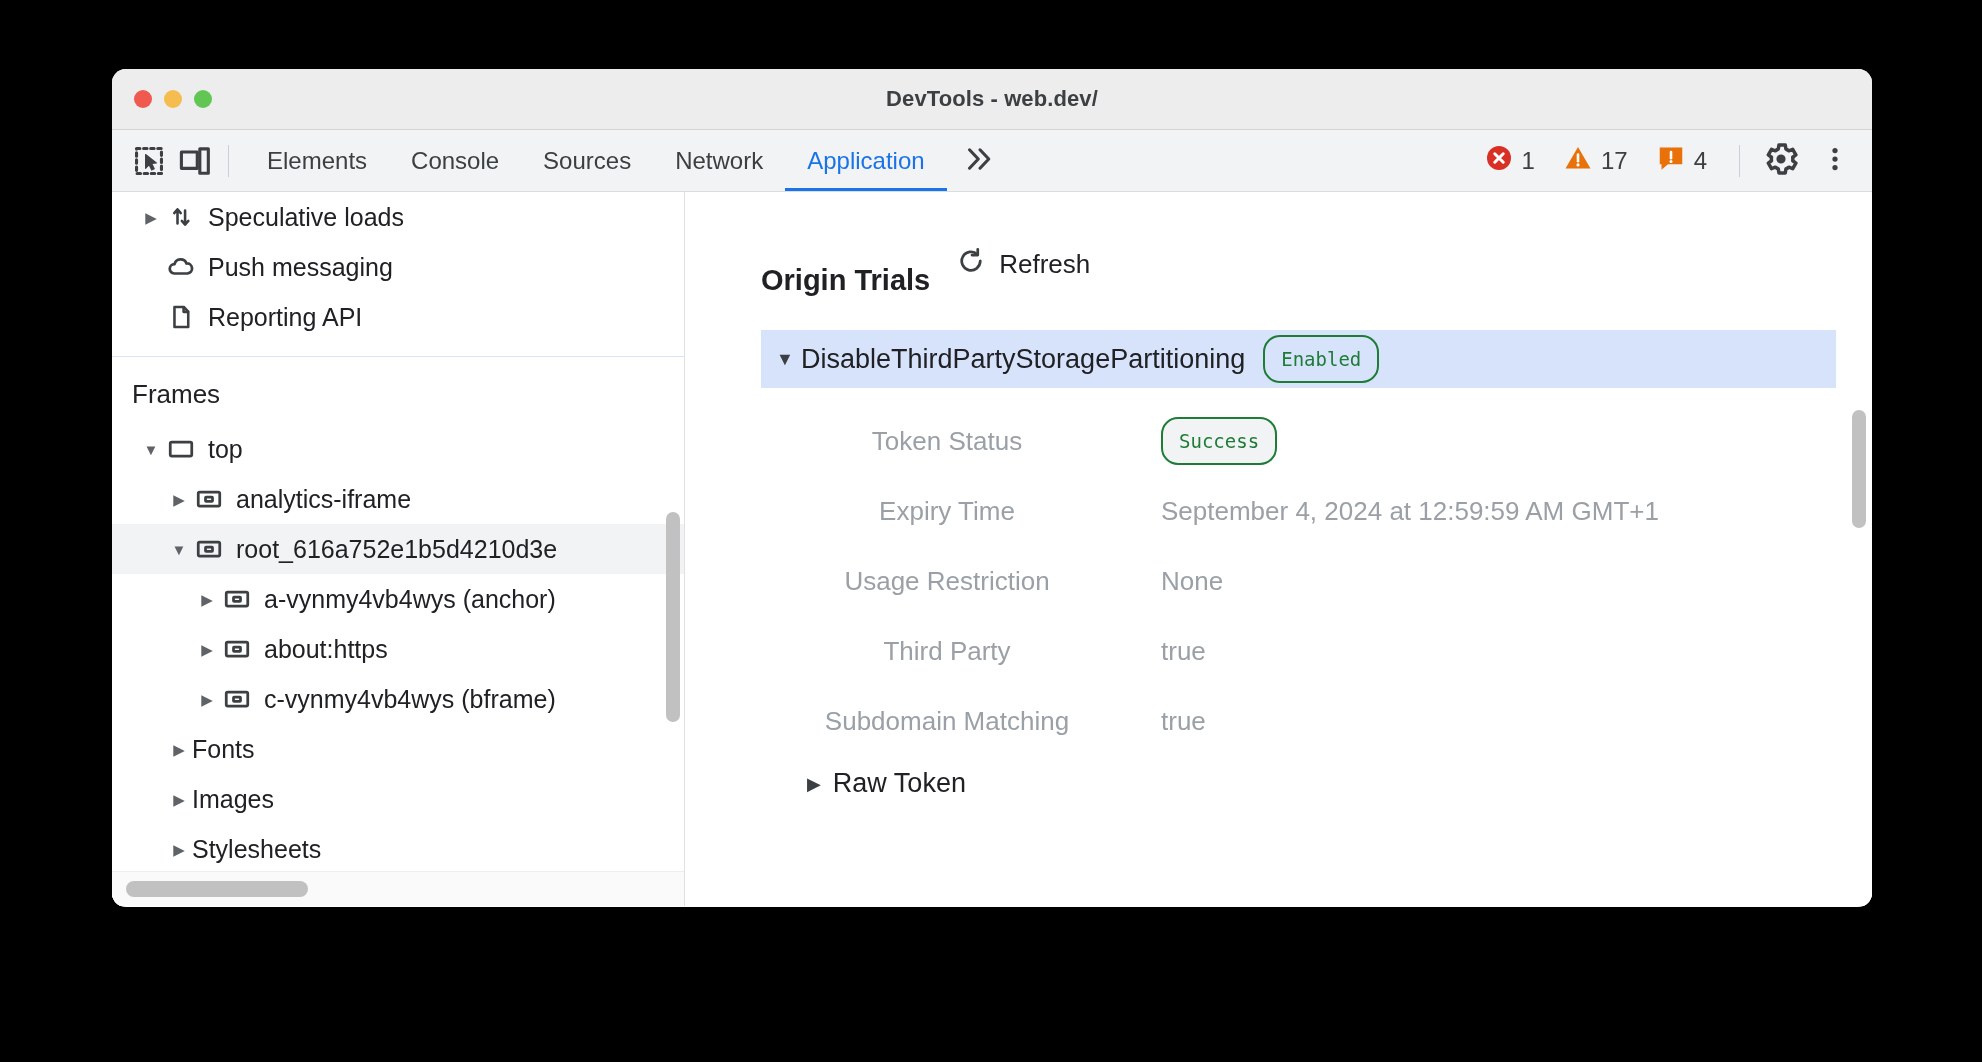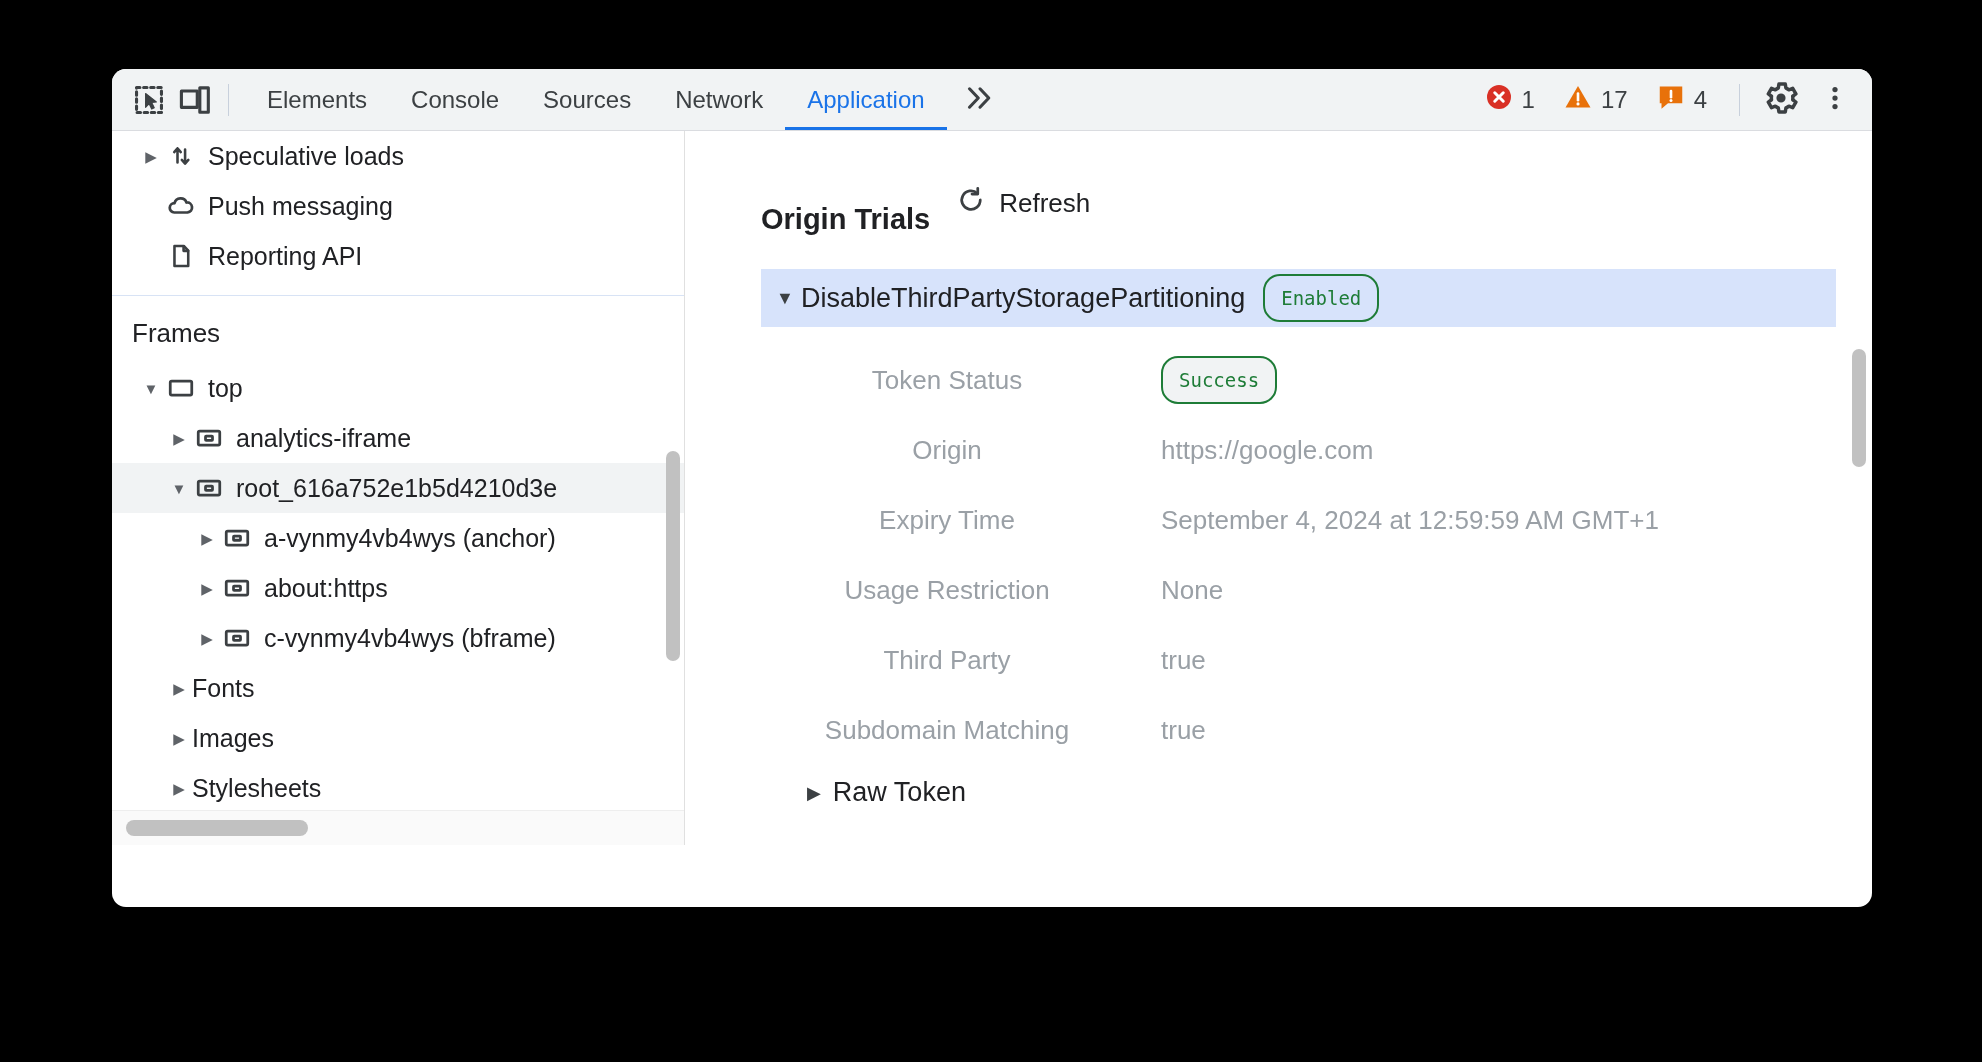--- a/index.html
+++ b/index.html
@@ -398,20 +398,28 @@
     stroke-linejoin: round;
   }
 </style>
 </head>
 <body>
 
 <div id="root">
 
   <div class="window">
 
+    <div class="titlebar">
+      <div class="traffic">
+        <div class="dot red"></div>
+        <div class="dot yellow"></div>
+        <div class="dot green"></div>
+      </div>
+      <div class="win-title">DevTools - web.dev/</div>
+    </div>
 
     <div class="toolbar">
 
       <div class="tb-icon-btn">
         <span>
           <svg width="34" height="34" viewBox="0 0 24 24">
             <g class="icon-stroke" stroke-dasharray="2.4 2.6">
               <path d="M3.2 3.2 H20.8 V20.8 H3.2 Z"></path>
             </g>
             <path d="M9.6 7.4 L9.6 17.2 L12.1 14.6 L13.9 18.4 L15.7 17.4 L13.9 13.8 L17.2 13.4 Z" fill="#3c4043" stroke="#3c4043" stroke-width="0.8" stroke-linejoin="round"></path>
@@ -666,24 +674,20 @@
 
           <div class="fields">
 
             <div class="field-row">
               <div class="field-label">Token Status</div>
               <div class="field-value badge-cell">
                 <span class="badge success">Success</span>
               </div>
             </div>
 
-            <div class="field-row">
-              <div class="field-label">Origin</div>
-              <div class="field-value">https://google.com</div>
-            </div>
 
             <div class="field-row">
               <div class="field-label">Expiry Time</div>
               <div class="field-value">September 4, 2024 at 12:59:59 AM GMT+1</div>
             </div>
 
             <div class="field-row">
               <div class="field-label">Usage Restriction</div>
               <div class="field-value">None</div>
             </div>

